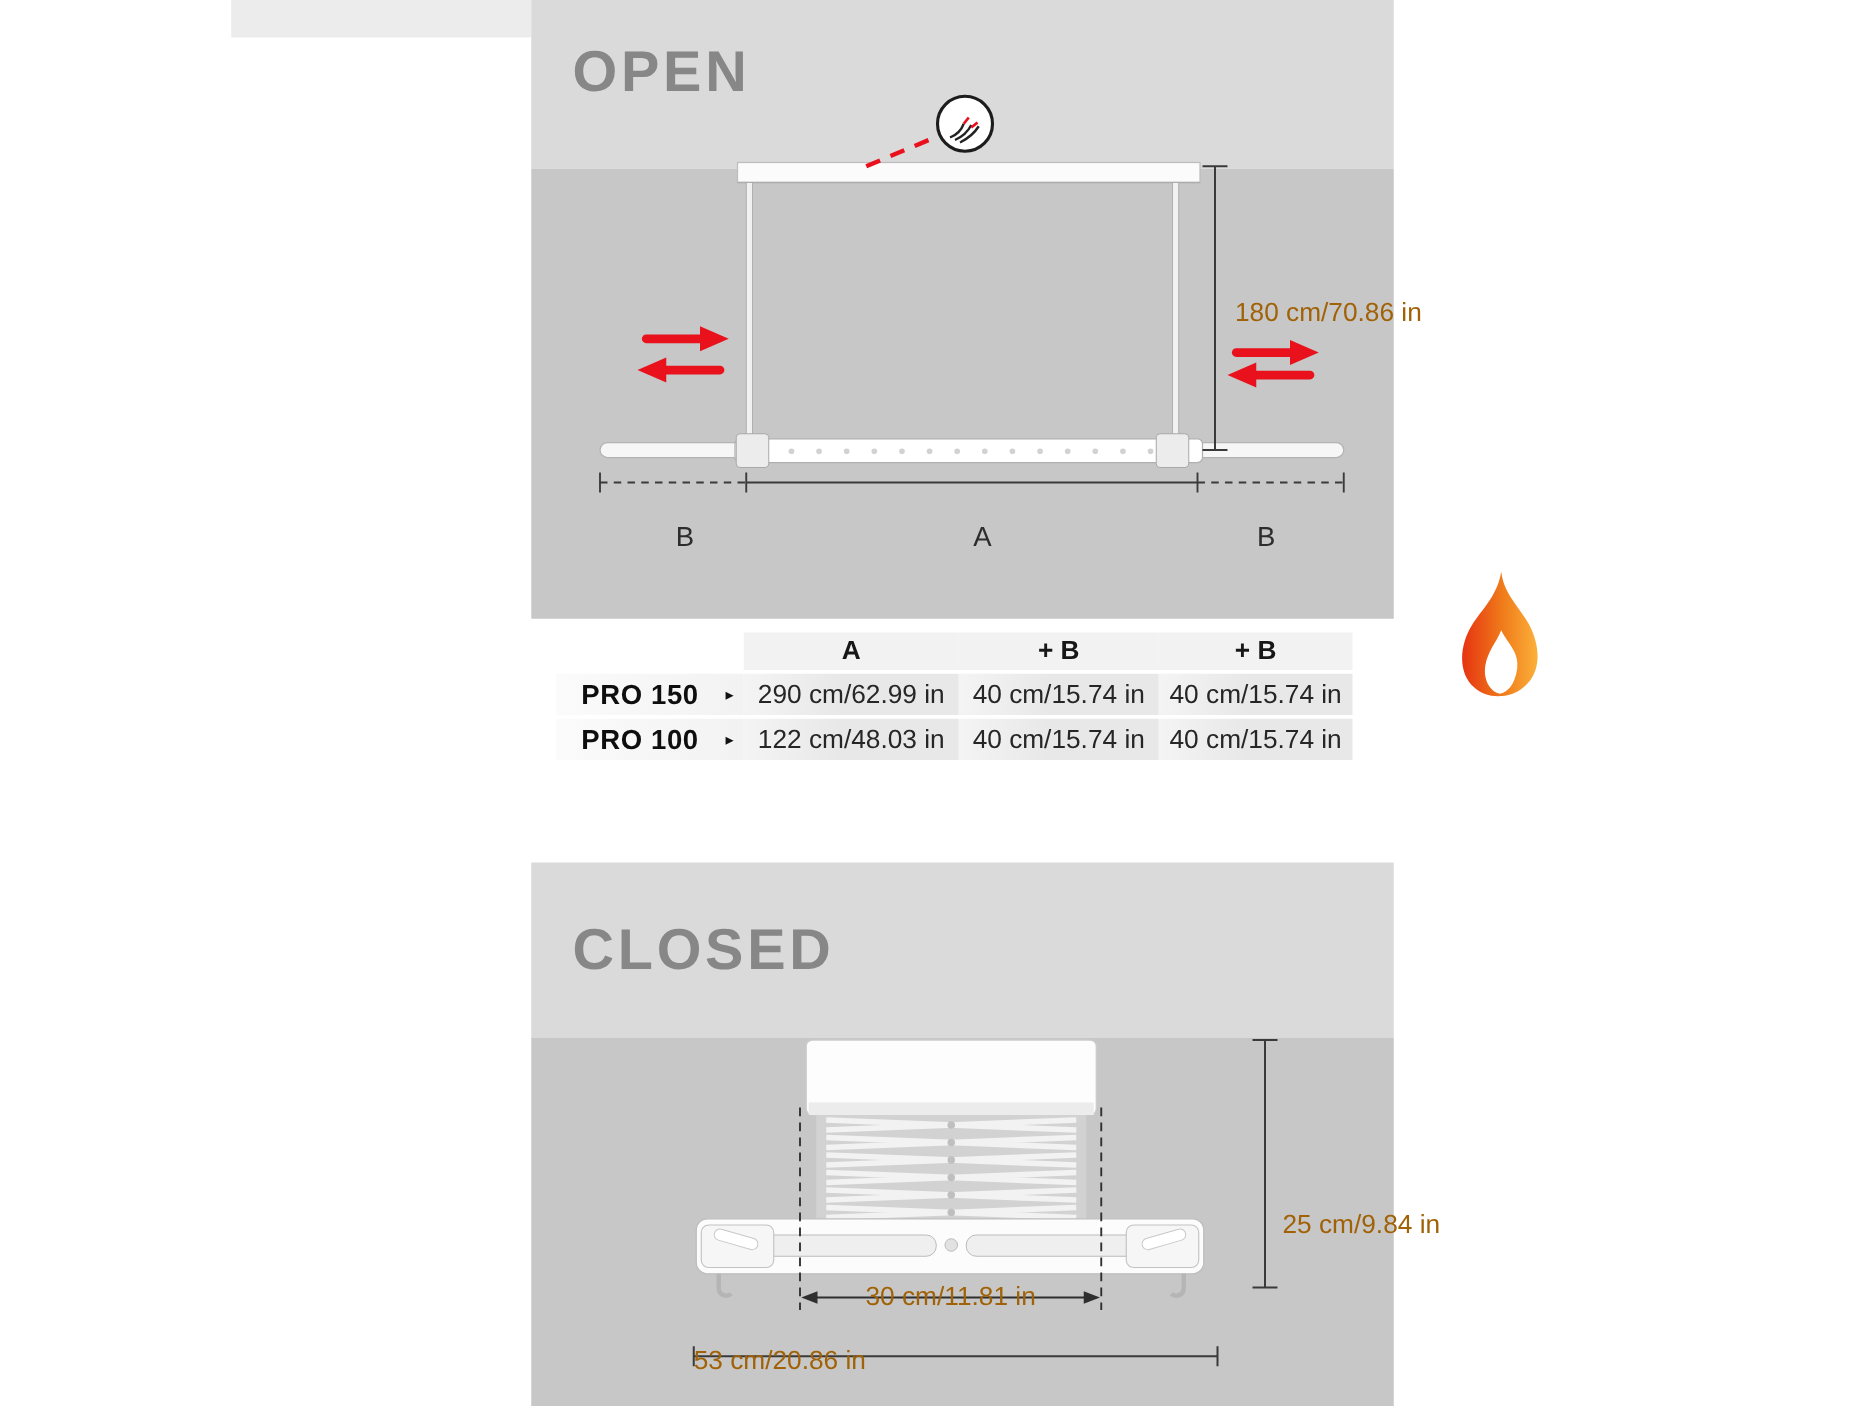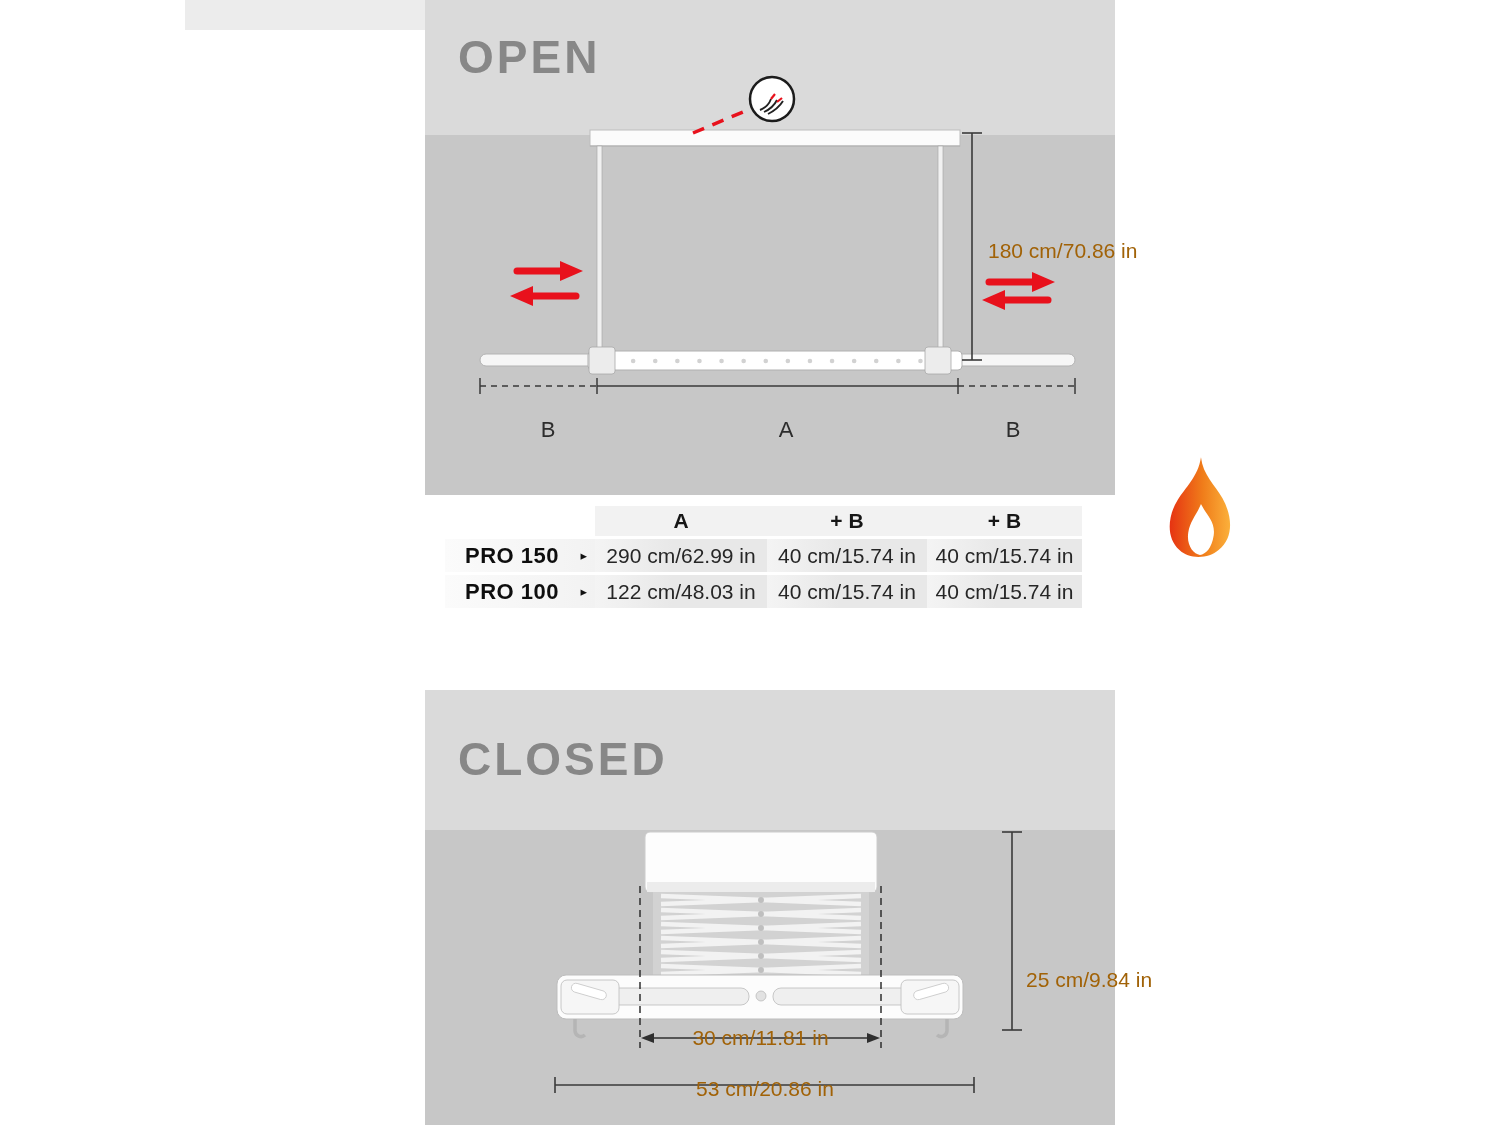--- a/index.html
+++ b/index.html
@@ -25,21 +25,21 @@
   .svg-layer { pointer-events:none; }
 
   .dim-label { font-size:21px; color:#a16207; white-space:nowrap; line-height:1.1; }
   .lbl-180 { left:988px; top:239px; }
   .lbl-25  { left:1026px; top:968px; }
   .seg-label { font-size:22px; color:#2d2d2d; text-align:center; width:100px; }
   .seg-b-left  { left:498px; top:417px; }
   .seg-a       { left:736px; top:417px; }
   .seg-b-right { left:963px; top:417px; }
   .lbl-30 { left:640px; top:1026px; width:241px; text-align:center; }
-  .lbl-53 { left:555px; top:1077px; width:420px; text-align:center; }
+  .lbl-53 { left:555px; top:1077px; width:420px; }
 
   
   .spec-table { left:445px; top:506px; width:637px; }
   .t-row { display:grid; grid-template-columns:150px 172px 160px 155px; margin-bottom:3px; }
   .t-head { height:30px; }
   .t-data { height:33px; }
   .t-cell { display:flex; align-items:center; justify-content:center; }
   .t-headcell { background:#f2f2f2; font-weight:700; font-size:21px; color:#171717; }
   .t-data .t-cell { background:linear-gradient(90deg,#f4f4f4 0%,#e8e8e8 45%,#e8e8e8 100%); font-size:21px; color:#262626; }
   .t-data .t-label { background:linear-gradient(90deg,#fbfbfb 0%,#f2f2f2 100%); justify-content:space-between; padding:0 8px 0 20px; }

